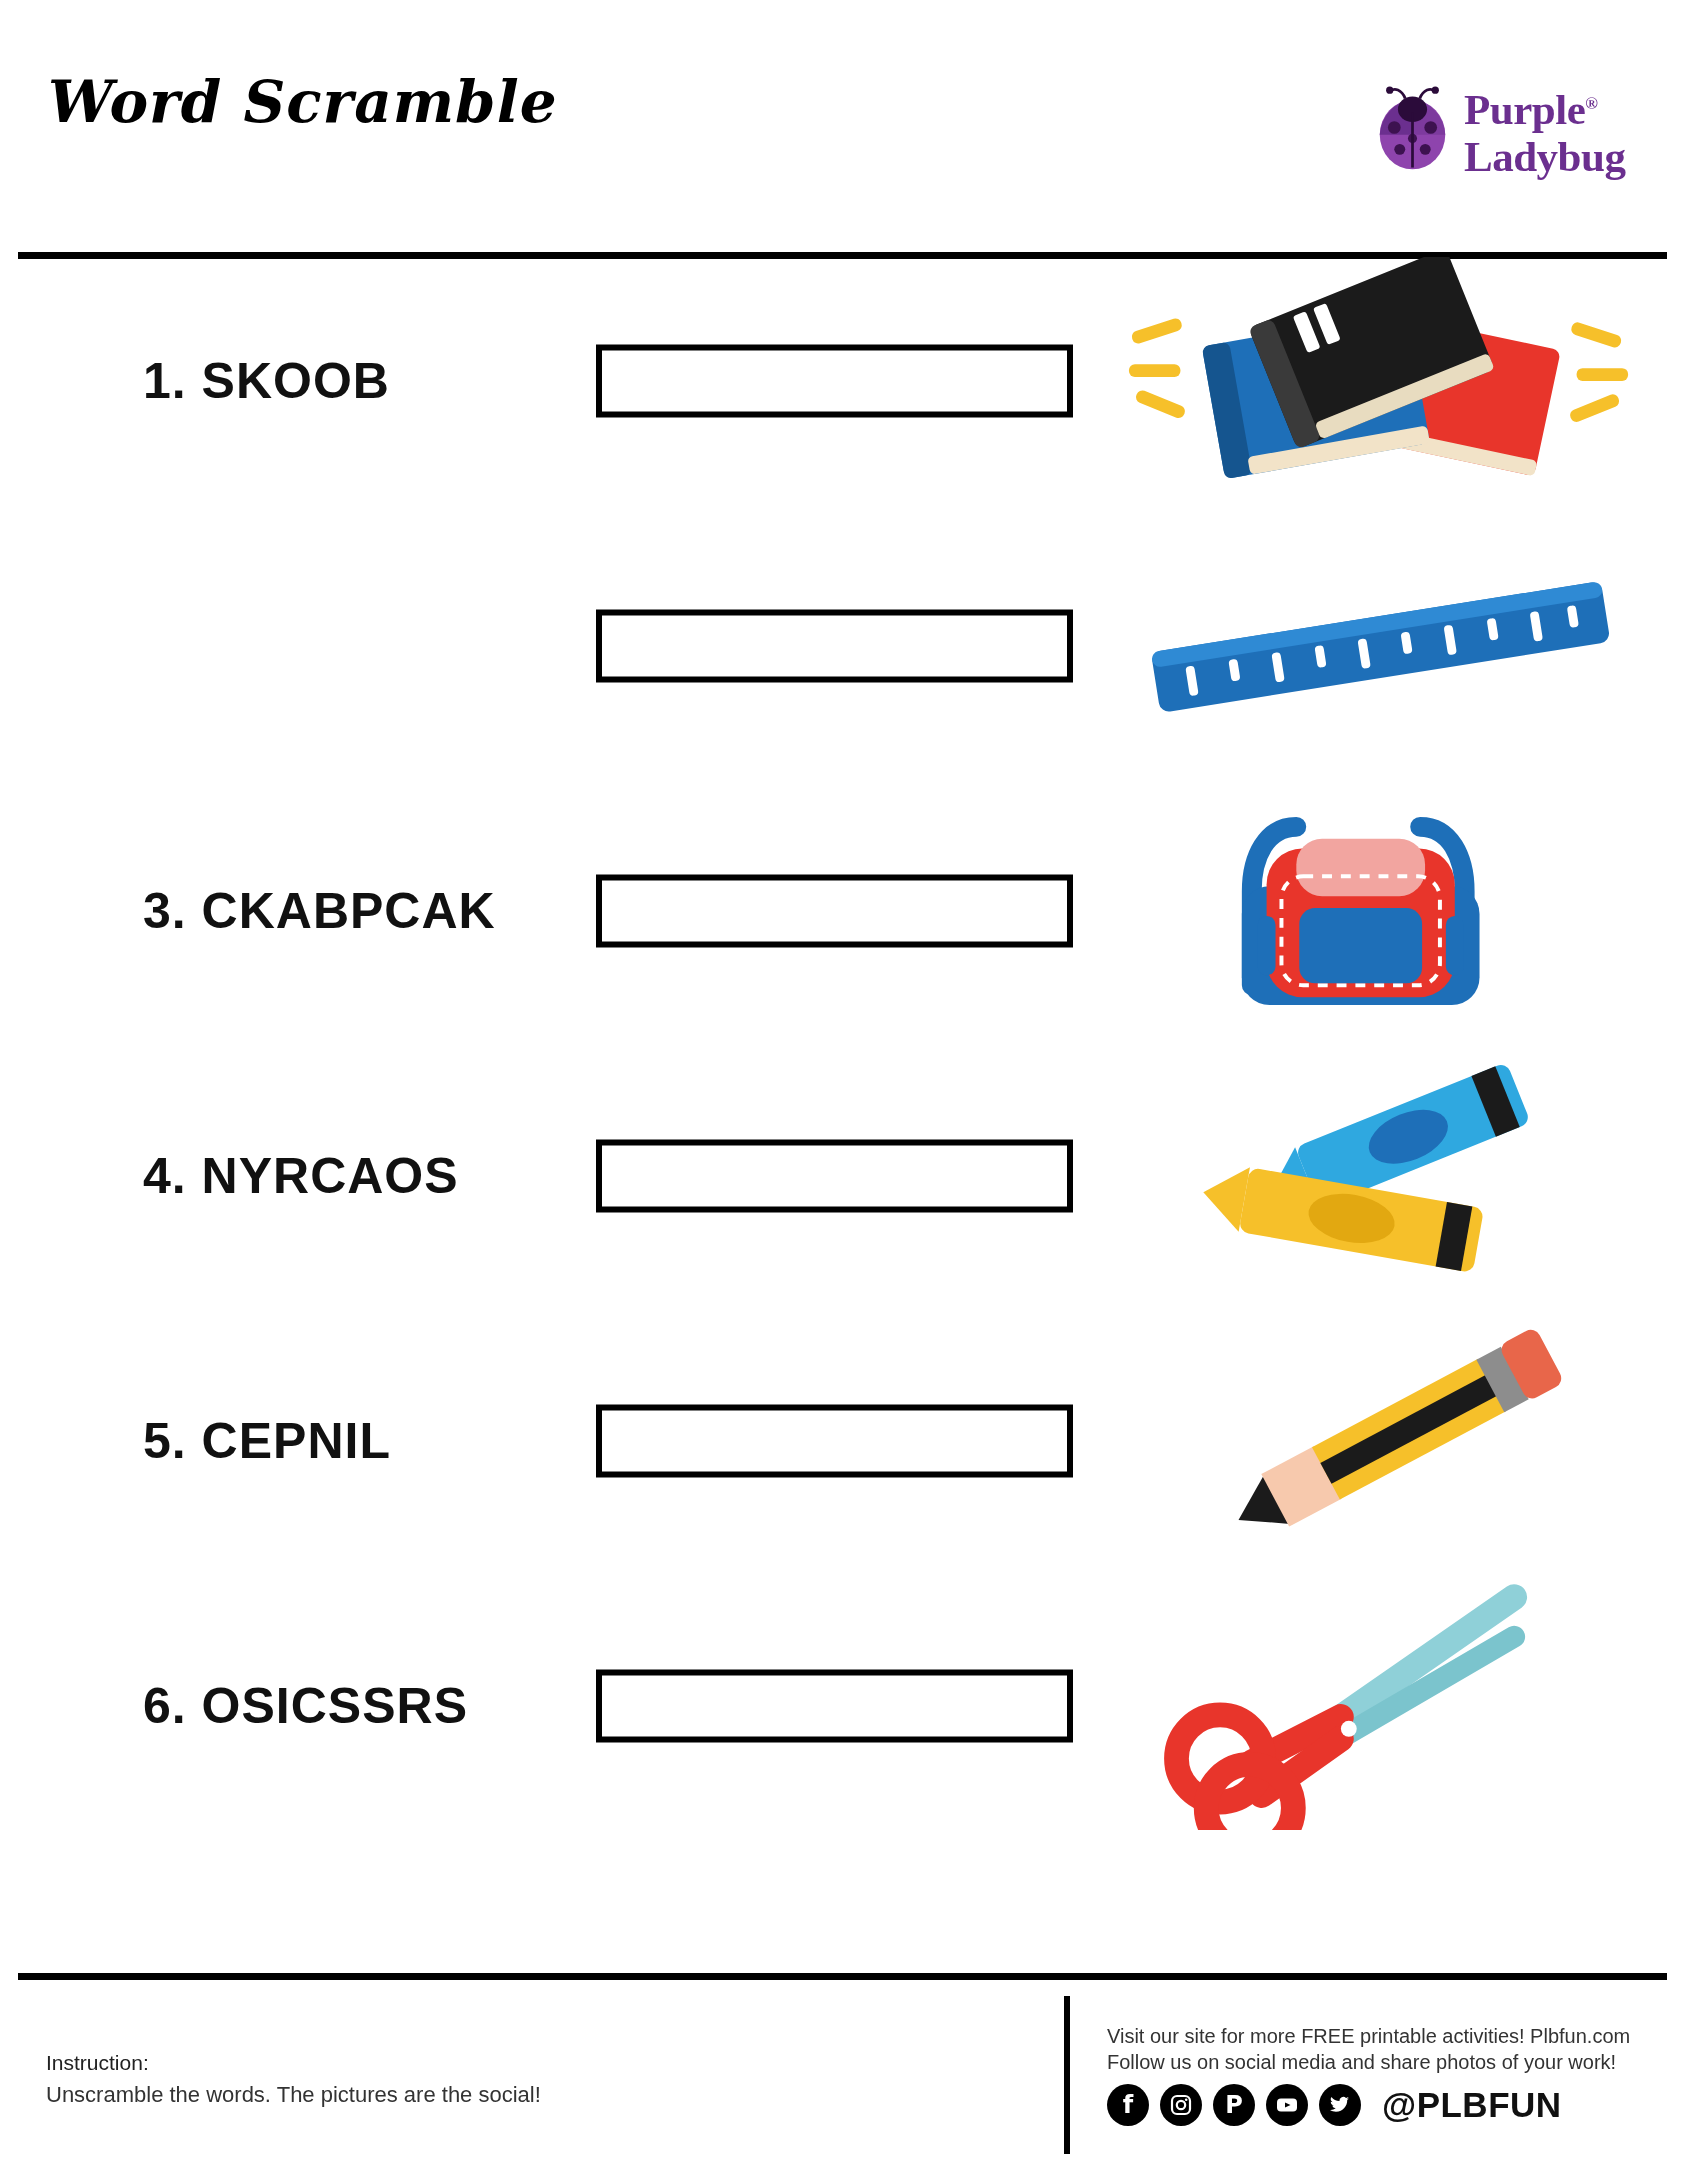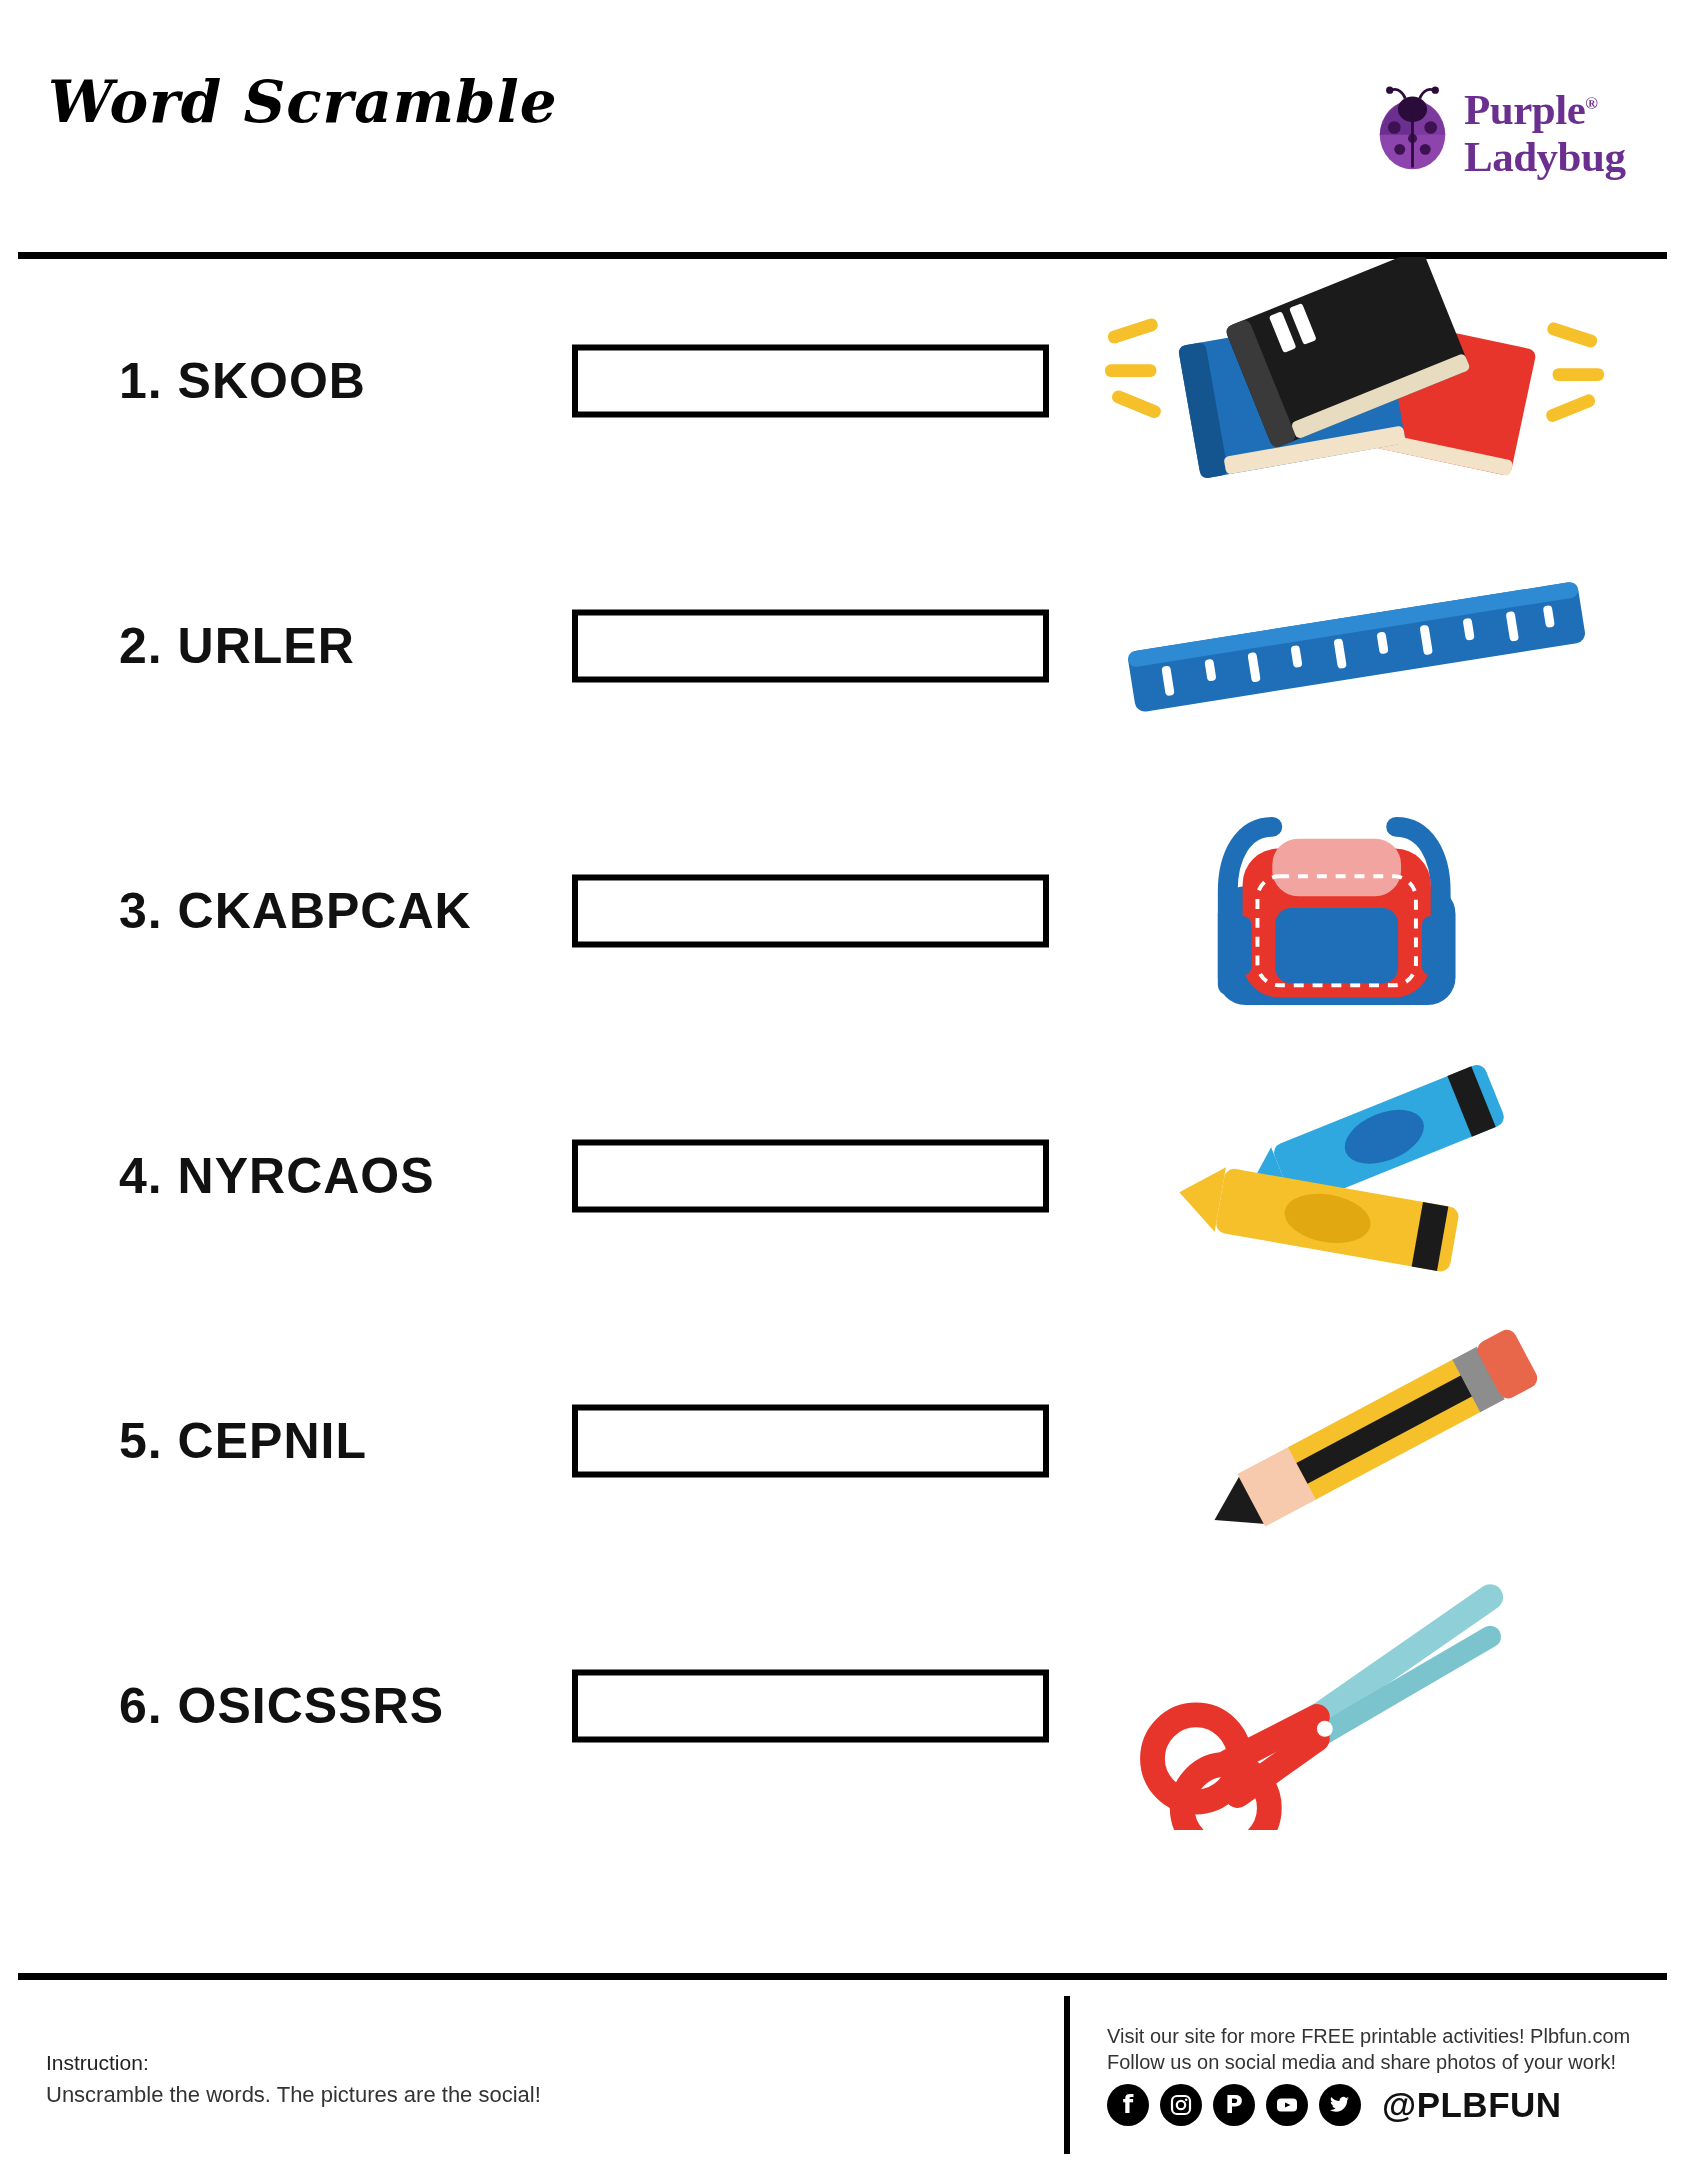--- a/index.html
+++ b/index.html
@@ -71,20 +71,21 @@
     height: 7px;
     background: #000000;
   }
 
   
   .rows {
     position: absolute;
     top: 248px;
     left: 0;
     width: 1685px;
+    padding-left: 24px;
   }
   .row {
     position: relative;
     width: 1685px;
     height: 265px;
   }
   .row-word {
     position: absolute;
     left: 119px;
     width: 436px;
@@ -268,21 +269,20 @@
           <rect x="150" y="28" width="26" height="132" rx="7" fill="#3a3a3a"></rect>
           <rect x="176" y="142" width="189" height="18" rx="5" fill="#e8dcc0"></rect>
           <rect x="196" y="34" width="14" height="40" rx="3" fill="#ffffff"></rect>
           <rect x="218" y="34" width="14" height="40" rx="3" fill="#ffffff"></rect>
         </g>
       </svg>
     </div>
   </div>
 
   <div class="row">
-    <div class="row-word">2. URLER</div>
     <div class="answer-box"></div>
     <div class="art">
       <svg viewBox="0 0 520 250" xmlns="http://www.w3.org/2000/svg">
         <g transform="rotate(-9 260 125)">
           <rect x="30" y="95" width="460" height="62" rx="10" fill="#1e6fb8"></rect>
           <rect x="30" y="95" width="460" height="16" rx="8" fill="#2f8ad4"></rect>
           <g fill="#ffffff">
             <rect x="62" y="115" width="9" height="30" rx="4"></rect>
             <rect x="106" y="115" width="9" height="22" rx="4"></rect>
             <rect x="150" y="115" width="9" height="30" rx="4"></rect>

